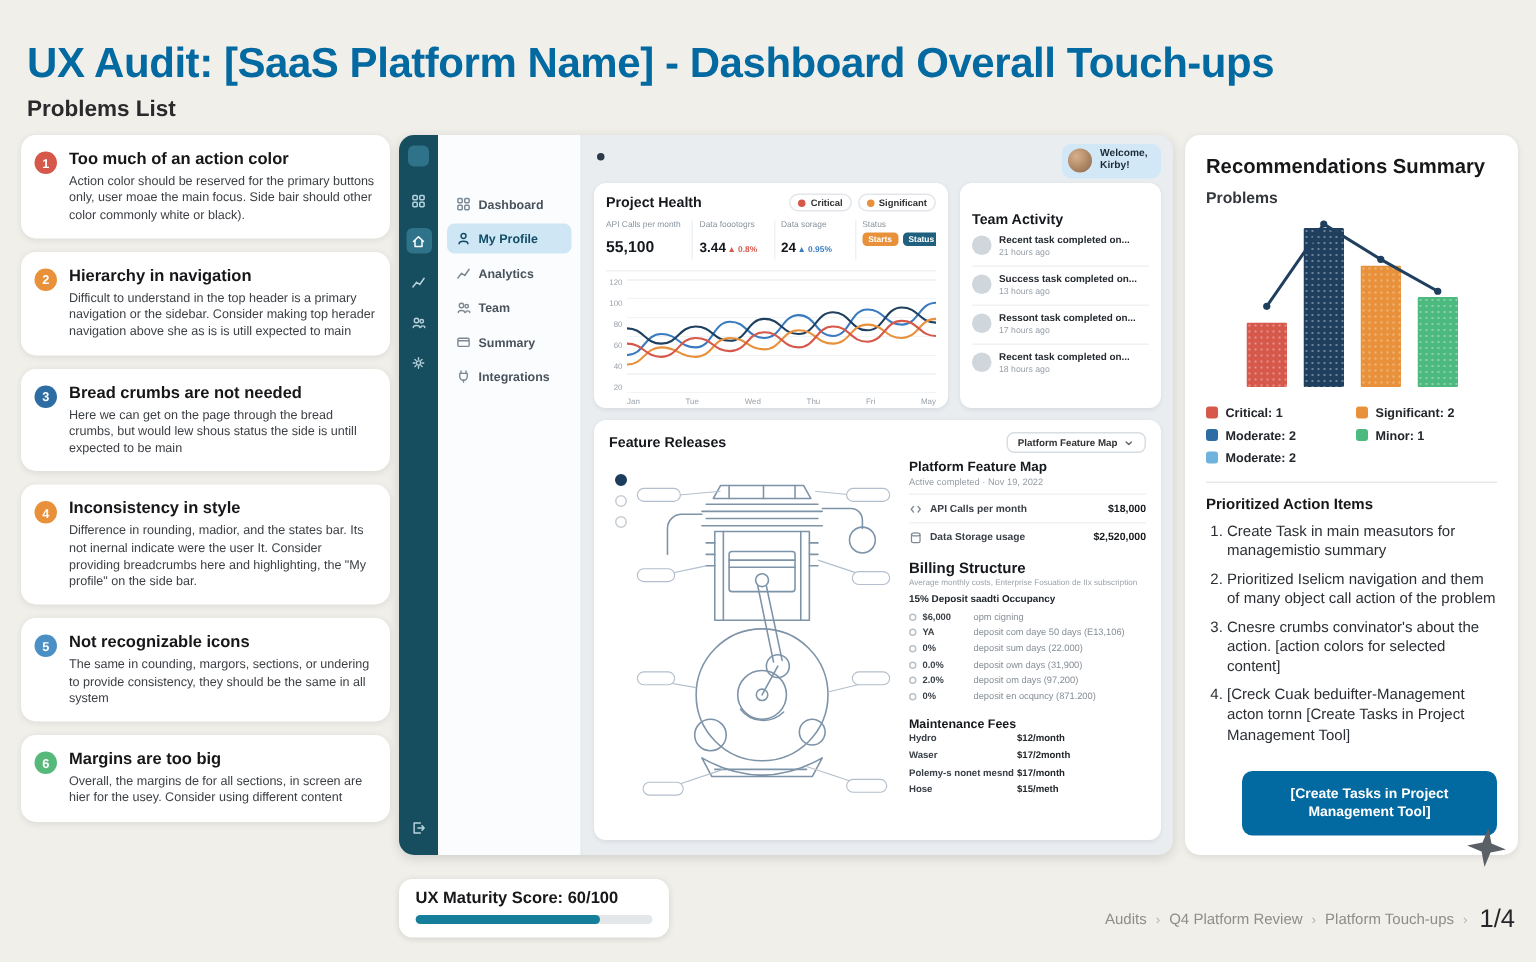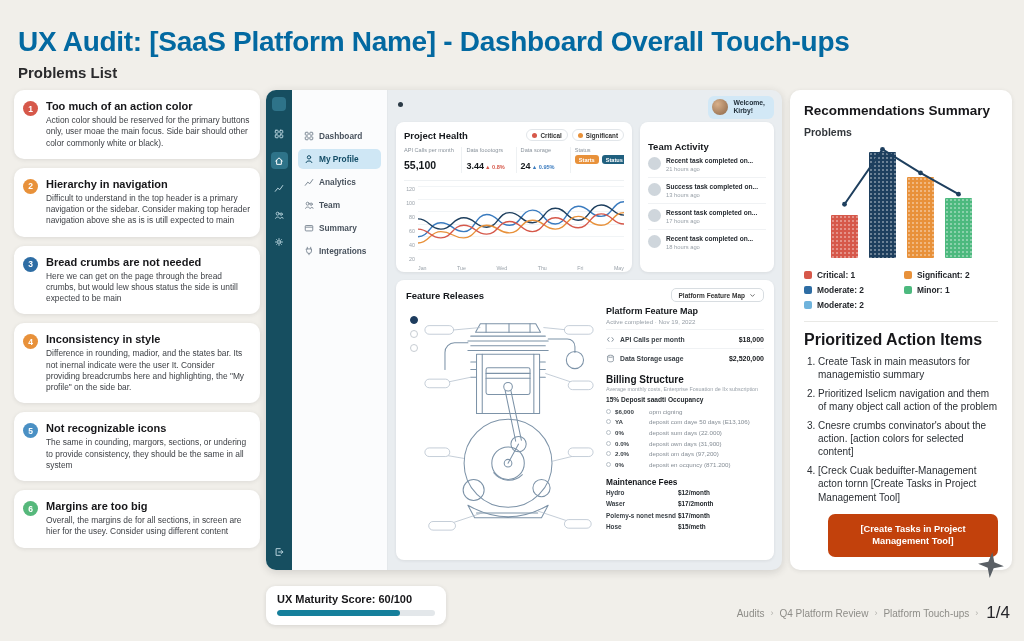--- a/index.html
+++ b/index.html
@@ -86,21 +86,21 @@
 .reco{position:absolute;left:790px;top:90px;width:222px;height:480px;background:#fff;border-radius:10px;box-shadow:0 1px 4px rgba(40,40,40,.10);padding:13px 14px}
 .reco-title{font-size:13.5px;font-weight:700;color:#17171a}
 .reco-sub{font-size:10.5px;color:#33373c;margin-top:8px;font-weight:600}
 .bars-wrap{position:relative;height:112px;margin-top:8px;display:flex;align-items:flex-end;justify-content:center;gap:11px}
 .bar{width:27px;border-radius:1px;background-image:radial-gradient(rgba(255,255,255,.35) .8px,transparent .9px);background-size:4px 4px}
 #trend-svg{position:absolute;inset:0;width:100%;height:100%;pointer-events:none}
 .legend{display:grid;grid-template-columns:1fr 1fr;gap:5px 6px;margin-top:12px}
 .litem{display:flex;align-items:center;gap:5px;font-size:8.4px;font-weight:600;color:#23262b}
 .lswatch{width:8px;height:8px;border-radius:2px;flex:none}
 .divider{border-top:1px solid #e9e9e6;margin:11px 0 9px}
-.actions-title{font-size:16px;font-weight:700;color:#17171a;margin-bottom:6px}
+.actions-title{font-size:10px;font-weight:700;color:#17171a;margin-bottom:6px}
 .actions{padding-left:14px;display:flex;flex-direction:column;gap:5px}
 .actions li{font-size:10px;line-height:1.34;color:#2b2f34}
 .cta{position:absolute;left:14px;right:14px;bottom:13px;color:#fff;border:none;border-radius:7px;padding:9px 10px;font-size:9.3px;font-weight:700;font-family:inherit;line-height:1.35;text-align:center;cursor:pointer}
 
 .maturity{position:absolute;left:266px;top:586px;width:180px;background:#fff;border-radius:9px;box-shadow:0 1px 4px rgba(40,40,40,.14);padding:7px 11px 9px}
 .maturity-label{font-size:11px;font-weight:700;color:#17171a;white-space:nowrap}
 .maturity-track{height:6px;background:#e3e7ea;border-radius:3px;margin-top:5px;overflow:hidden}
 #maturity-fill{height:100%;border-radius:3px}
 .breadcrumb{position:absolute;right:14px;top:603px;display:flex;align-items:center;gap:6px;font-size:10px}
 .crumb{color:#8e8d88;cursor:pointer}
@@ -550,21 +550,21 @@
       </span>
   </div>
   <div class="divider"></div>
   <div class="actions-title">Prioritized Action Items</div>
   <ol class="actions">
     <li>Create Task in main measutors for managemistio summary</li>
     <li>Prioritized Iselicm navigation and them of many object call action of the problem</li>
     <li>Cnesre crumbs convinator's about the action. [action colors for selected content]</li>
     <li>[Creck Cuak beduifter-Management acton tornn [Create Tasks in Project Management Tool]</li>
   </ol>
-  <button class="cta" style="background-color: #c2410c; margin-left: 24px;">[Create Tasks in Project Management Tool]</button>
+  <button class="cta" style="background-color: #0369a1; margin-left: 24px;">[Create Tasks in Project Management Tool]</button>
 </div>
 
 <div class="maturity">
   <div class="maturity-label">UX Maturity Score: 60/100</div>
   <div class="maturity-track">
       <div id="maturity-fill" style="background-color: rgb(21, 127, 155); width: 78%;"></div>
     </div>
 </div>
 
 <div class="breadcr breadcrumb">

